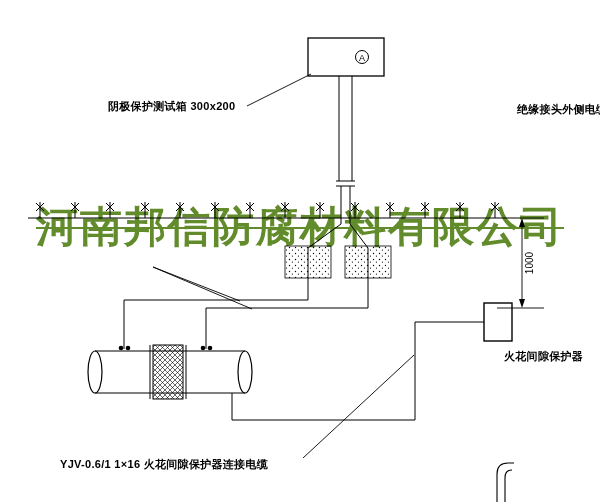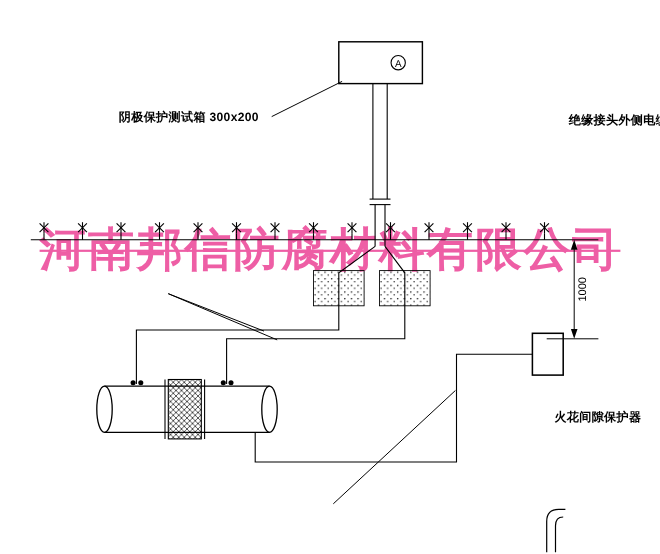--- a/index.html
+++ b/index.html
@@ -5,31 +5,31 @@
   html,body{margin:0;padding:0;background:#ffffff;}
   .canvas{
     position:relative;width:600px;height:504px;background:#ffffff;
     overflow:hidden;font-family:"Liberation Sans",sans-serif;color:#000;
   }
   .drawing{position:absolute;left:0;top:0;z-index:3;}
   .watermark{
     position:absolute;left:0;right:0;top:206px;z-index:2;
     text-align:center;font-family:"DejaVu Serif",serif;
     font-size:42px;line-height:42px;font-weight:700;letter-spacing:2px;
-    color:#ec4899;opacity:.88;white-space:nowrap;
+    color:#4d7c0f;opacity:.88;white-space:nowrap;
     text-decoration:line-through;text-decoration-thickness:2px;
   }
   .lbl{
     position:absolute;z-index:4;font-size:11px;font-weight:700;
     white-space:nowrap;letter-spacing:0.3px;
   }
   .lbl-test-box{left:108px;top:99px;}
   .lbl-outer-cable{left:517px;top:102px;}
   .lbl-test-cable{left:4px;top:254px;}
-  .lbl-spark-protector{left:504px;top:372px;}
+  .lbl-spark-protector{left:504px;top:349px;}
   .lbl-spark-cable{left:60px;top:457px;}
 </style>
 </head>
 <body>
 
 <div class="canvas">
 
   <div class="watermark">河南邦信防腐材料有限公司</div>
 
   <svg class="drawing" width="600" height="504" viewBox="0 0 600 504">
@@ -144,14 +144,15 @@
 
     <g stroke="#000" stroke-width="1.1" fill="none">
       <path d="M497,502 L497,474 Q497,463 508,463 L514,463"></path>
       <path d="M505,502 L505,478 Q505,470 512,470"></path>
     </g>
   </svg>
 
   <div class="lbl lbl-test-box">阴极保护测试箱 300x200</div>
   <div class="lbl lbl-outer-cable">绝缘接头外侧电缆</div>
   <div class="lbl lbl-spark-protector">火花间隙保护器</div>
+  <div class="lbl lbl-spark-cable">YJV-0.6/1 1×16 火花间隙保护器连接电缆</div>
 
 </div>
 
 </body></html>

